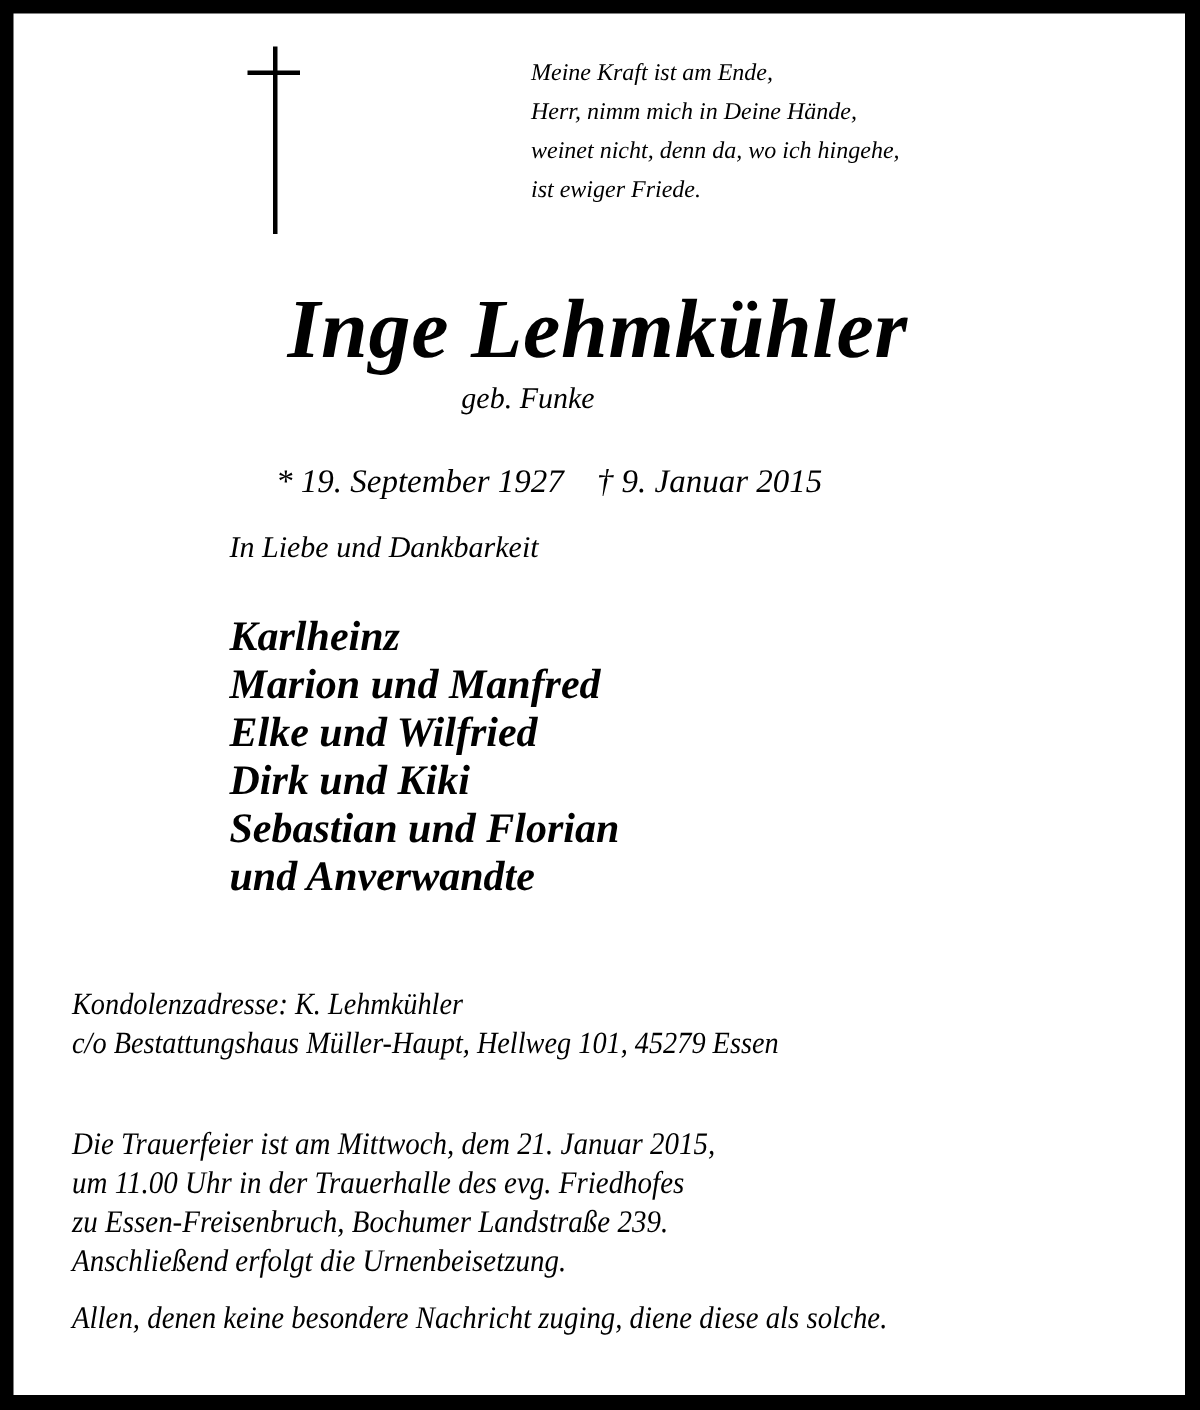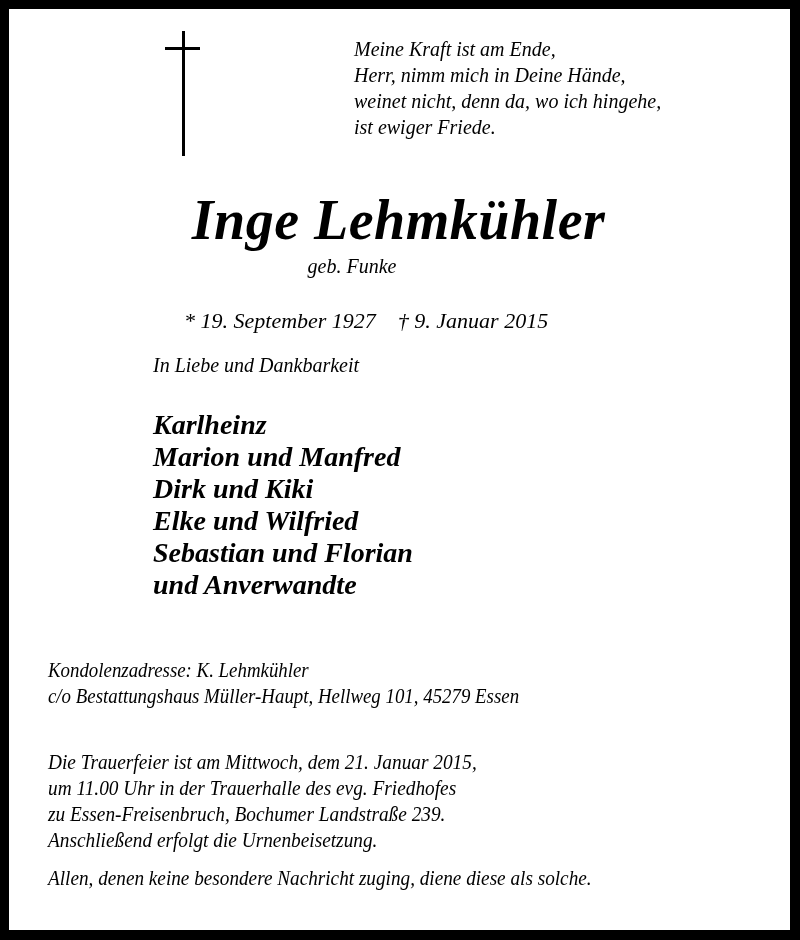--- a/index.html
+++ b/index.html
@@ -4,21 +4,21 @@
   <style>
     html, body { margin: 0; padding: 0; background: #000; }
     body { width: 800px; height: 940px; position: relative; overflow: hidden; }
     .frame {
       position: absolute; left: 9px; top: 9px; width: 781px; height: 921px;
       background: #ffffff; box-sizing: border-box;
       font-family: "Liberation Serif", "DejaVu Serif", serif; color: #000;
     }
     .cross-v { position: absolute; left: 173px; top: 22px; width: 3px; height: 125px; background: #000; }
     .cross-h { position: absolute; left: 156px; top: 38px; width: 35px; height: 3px; background: #000; }
-    .poem { position: absolute; left: 345px; top: 27px; font-style: italic; font-size: 20px; line-height: 26px; }
+    .poem { position: absolute; left: 345px; top: 27px; font-style: italic; font-size: 16px; line-height: 26px; }
     .poem div { white-space: nowrap; }
     .name { position: absolute; left: 0; width: 781px; top: 178px; text-align: center; font-style: italic; font-weight: bold; font-size: 56px; line-height: 66px; letter-spacing: 0.5px; }
     .name span { display: inline-block; margin-left: -2px; }
     .maiden { position: absolute; left: 0; width: 683px; top: 244px; text-align: center; font-style: italic; font-size: 20px; line-height: 26px; padding-left: 3px; box-sizing: border-box;}
     .dates { position: absolute; left: 175px; top: 298px; font-style: italic; font-size: 22px; line-height: 28px; white-space: nowrap; text-align: right; }
     .dates .gap { display: inline-block; width: 22px; }
     .dedication { position: absolute; left: 144px; top: 343px; font-style: italic; font-size: 20px; line-height: 26px; white-space: nowrap; }
     .mourners { position: absolute; left: 144px; top: 400px; font-style: italic; font-weight: bold; font-size: 28px; line-height: 32px; }
     .mourners div { white-space: nowrap; }
     .address { position: absolute; left: 39px; top: 648px; font-style: italic; font-size: 20.5px; line-height: 26px; }
@@ -51,22 +51,22 @@
 
   <div class="dates">
     <span>* 19. September 1927</span><span class="gap"></span><span>† 9. Januar 2015</span>
   </div>
 
   <div class="dedication">In Liebe und Dankbarkeit</div>
 
   <div class="mourners">
     <div>Karlheinz</div>
     <div>Marion und Manfred</div>
+    <div>Elke und Wilfried</div>
     <div>Dirk und Kiki</div>
-    <div>Elke und Wilfried</div>
     <div>Sebastian und Florian</div>
     <div>und Anverwandte</div>
   </div>
 
   <div class="address">
     <div>Kondolenzadresse: K. Lehmkühler</div>
     <div>c/o Bestattungshaus Müller-Haupt, Hellweg 101, 45279 Essen</div>
   </div>
 
   <div class="service">

